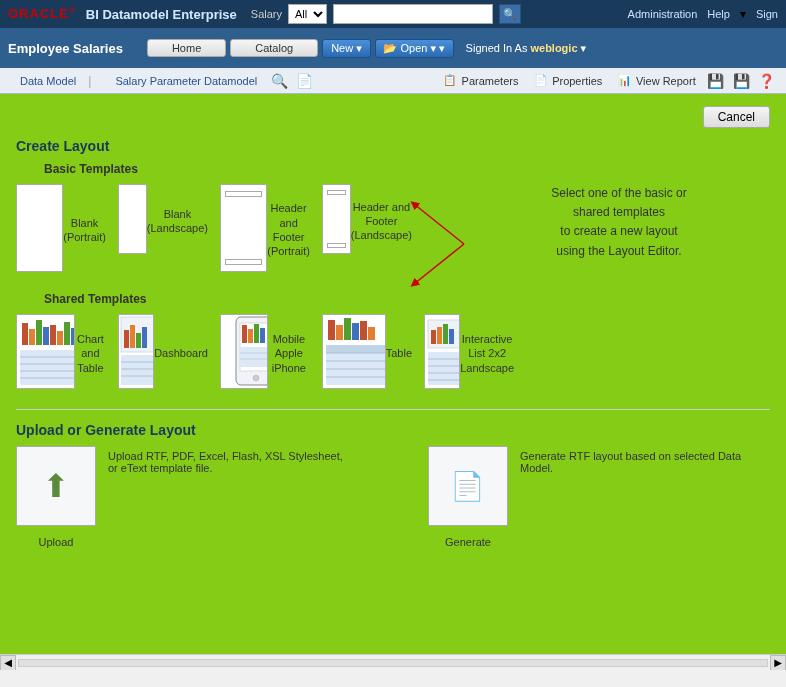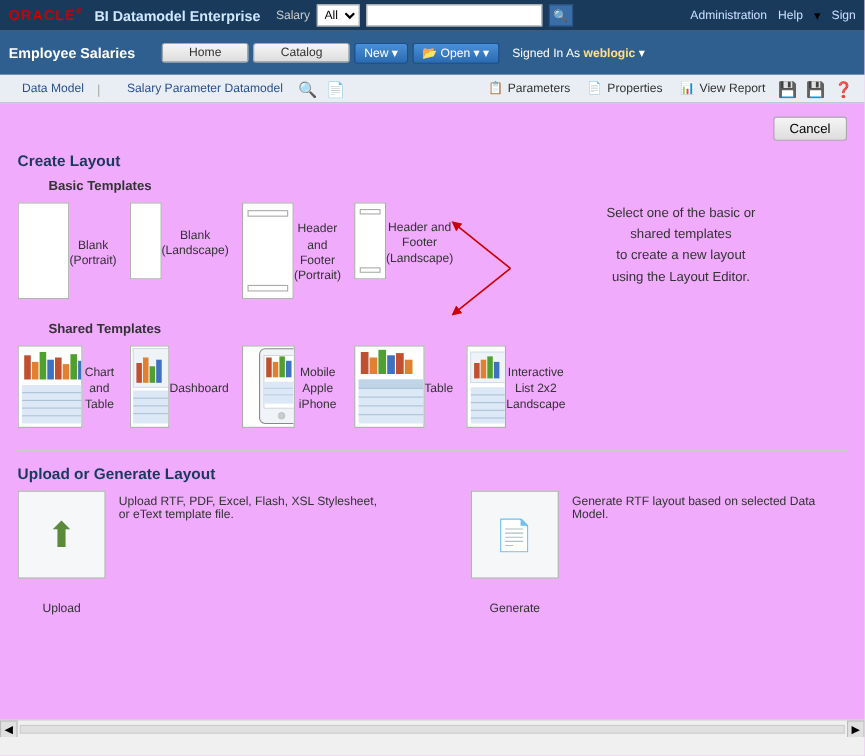--- a/index.html
+++ b/index.html
@@ -90,21 +90,21 @@
     .toolbar-right {
       margin-left: auto; display: flex; align-items: center; gap: 4px;
     }
     .toolbar-section {
       display: flex; align-items: center; gap: 4px; font-size: 11px; color: #333;
       padding: 0 6px;
     }
 
     
     .content {
-      background: #f0abfc;
+      background: #84cc16;
       padding: 12px 16px;
       min-height: 560px;
       position: relative;
     }
 
     
     .cancel-row {
       display: flex; justify-content: flex-end; margin-bottom: 10px;
     }
     .cancel-btn {
@@ -164,21 +164,21 @@
       display: flex; align-items: flex-start; gap: 12px;
     }
     .upload-box {
       border: 1px solid #aaa; background: #f5f7f8; width: 80px; height: 80px;
       display: flex; flex-direction: column; align-items: center; justify-content: center;
       cursor: pointer; gap: 6px;
     }
     .upload-icon { font-size: 32px; color: #5a8a3a; }
     .generate-icon { font-size: 28px; color: #5a6a8a; }
     .upload-description { font-size: 11px; color: #333; max-width: 240px; padding-top: 4px; }
-    .upload-label { font-size: 11px; color: #333; text-align: right; margin-top: 21px; }
+    .upload-label { font-size: 11px; color: #333; text-align: right; margin-top: 10px; }
 
     
     .scrollbar-area {
       background: #f0f0f0; height: 16px; display: flex; align-items: center;
       border-top: 1px solid #ccc;
     }
     .scroll-left, .scroll-right {
       width: 16px; height: 16px; background: #e0e0e0; border: 1px solid #bbb;
       display: flex; align-items: center; justify-content: center; cursor: pointer; font-size: 10px;
     }

